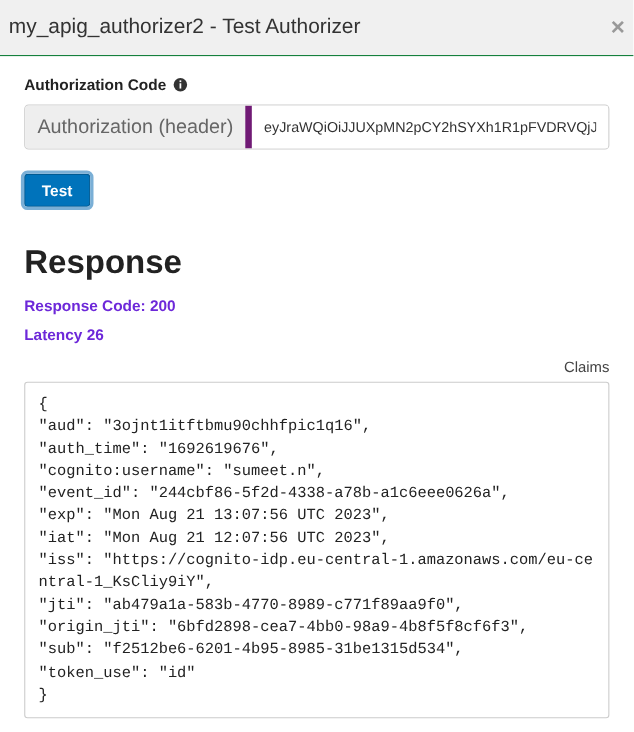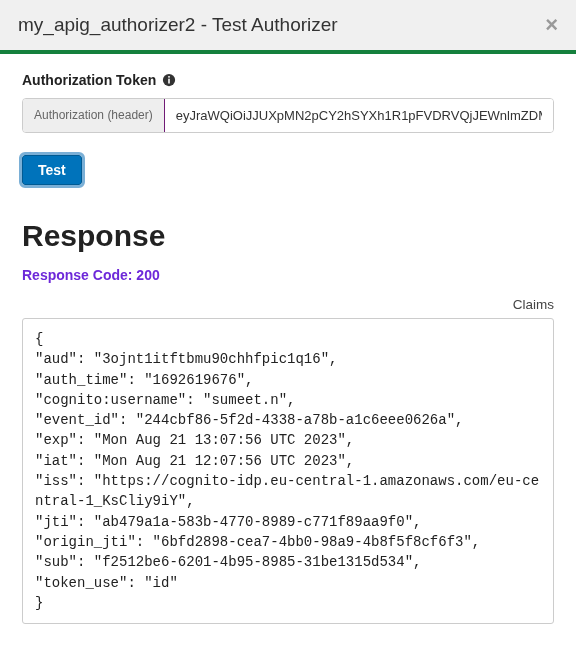--- a/index.html
+++ b/index.html
@@ -9,22 +9,22 @@
     }
     body {
       font-family: -apple-system, BlinkMacSystemFont, "Segoe UI", Helvetica, Arial, sans-serif;
       font-size: 14px;
       color: #333;
       background: #fff;
       width: 576px;
     }
     .modal-header {
       background: #f0f0f0;
-      border-bottom: 4px solid #15803d;
-      padding: 14px 18px;
+      border-bottom: 1px solid #15803d;
+      padding: 14px 8px;
       display: flex;
       justify-content: space-between;
       align-items: center;
     }
     .modal-title {
       font-size: 19px;
       font-weight: 400;
       color: #333;
     }
     .close-btn {
@@ -65,22 +65,22 @@
       display: flex;
       border: 1px solid #ccc;
       border-radius: 4px;
       overflow: hidden;
       margin-bottom: 22px;
     }
     .input-addon {
       background: #eee;
       color: #666;
       padding: 9px 11px;
-      font-size: 12px;
-      border-right: 1px solid #701a75;
+      font-size: 18px;
+      border-right: 6px solid #701a75;
       white-space: nowrap;
     }
     .input-field {
       flex: 1;
       border: none;
       padding: 9px 11px;
       font-size: 13px;
       color: #333;
       outline: none;
       background: #fff;
@@ -141,21 +141,21 @@
   <div class="modal-title">my_apig_authorizer2 - Test Authorizer</div>
   <button class="close-btn">
     <span>×</span>
   </button>
 </div>
 
 <div class="modal-body">
 
 
   <div class="field-label-row">
-    <span class="field-label">Authorization Token</span>
+    <span class="field-label">Authorization Code</span>
     <span class="info-icon">
       <svg width="14" height="14" viewBox="0 0 16 16" fill="currentColor">
         <circle cx="8" cy="8" r="7" fill="#333"></circle>
         <rect x="7.1" y="6.5" width="1.8" height="5.5" fill="#fff"></rect>
         <rect x="7.1" y="3.5" width="1.8" height="1.8" fill="#fff"></rect>
       </svg>
     </span>
   </div>
 
   <div class="input-group">
@@ -166,20 +166,24 @@
   <button class="test-btn">Test</button>
 
   <div class="response-section">
     <h2 class="response-title">Response</h2>
 
     <div class="response-meta">
       <span>Response Code:</span>
       <span>200</span>
     </div>
 
+    <div class="response-meta">
+      <span>Latency</span>
+      <span>26</span>
+    </div>
 
     <div class="claims-label">Claims</div>
     <div class="claims-box">{
 "aud": "3ojnt1itftbmu90chhfpic1q16",
 "auth_time": "1692619676",
 "cognito:username": "sumeet.n",
 "event_id": "244cbf86-5f2d-4338-a78b-a1c6eee0626a",
 "exp": "Mon Aug 21 13:07:56 UTC 2023",
 "iat": "Mon Aug 21 12:07:56 UTC 2023",
 "iss": "https://cognito-idp.eu-central-1.amazonaws.com/eu-central-1_KsCliy9iY",

